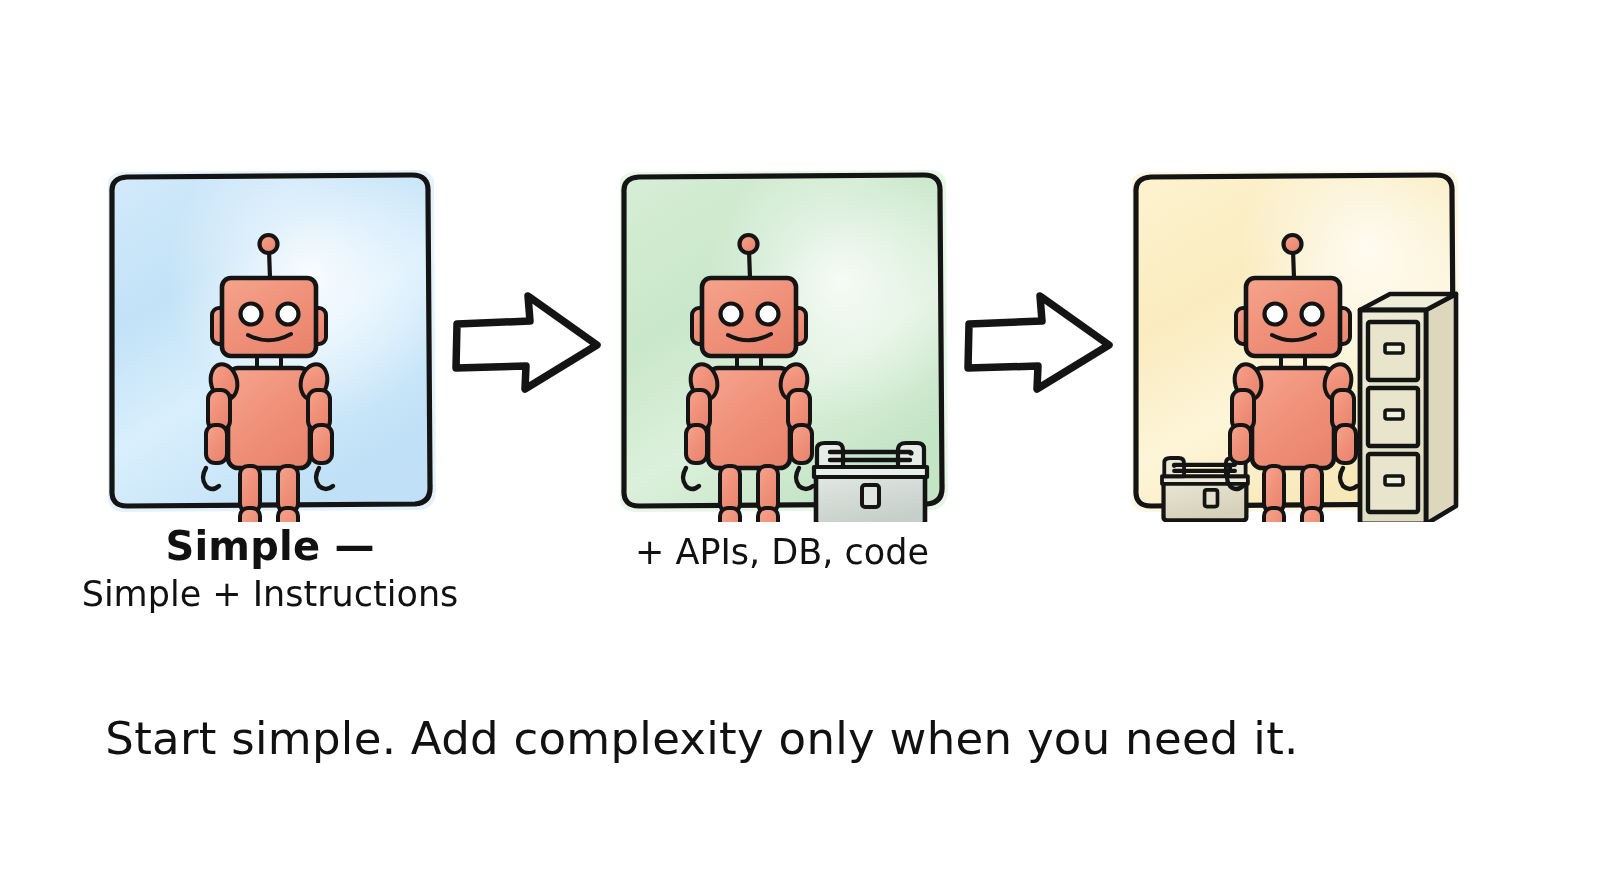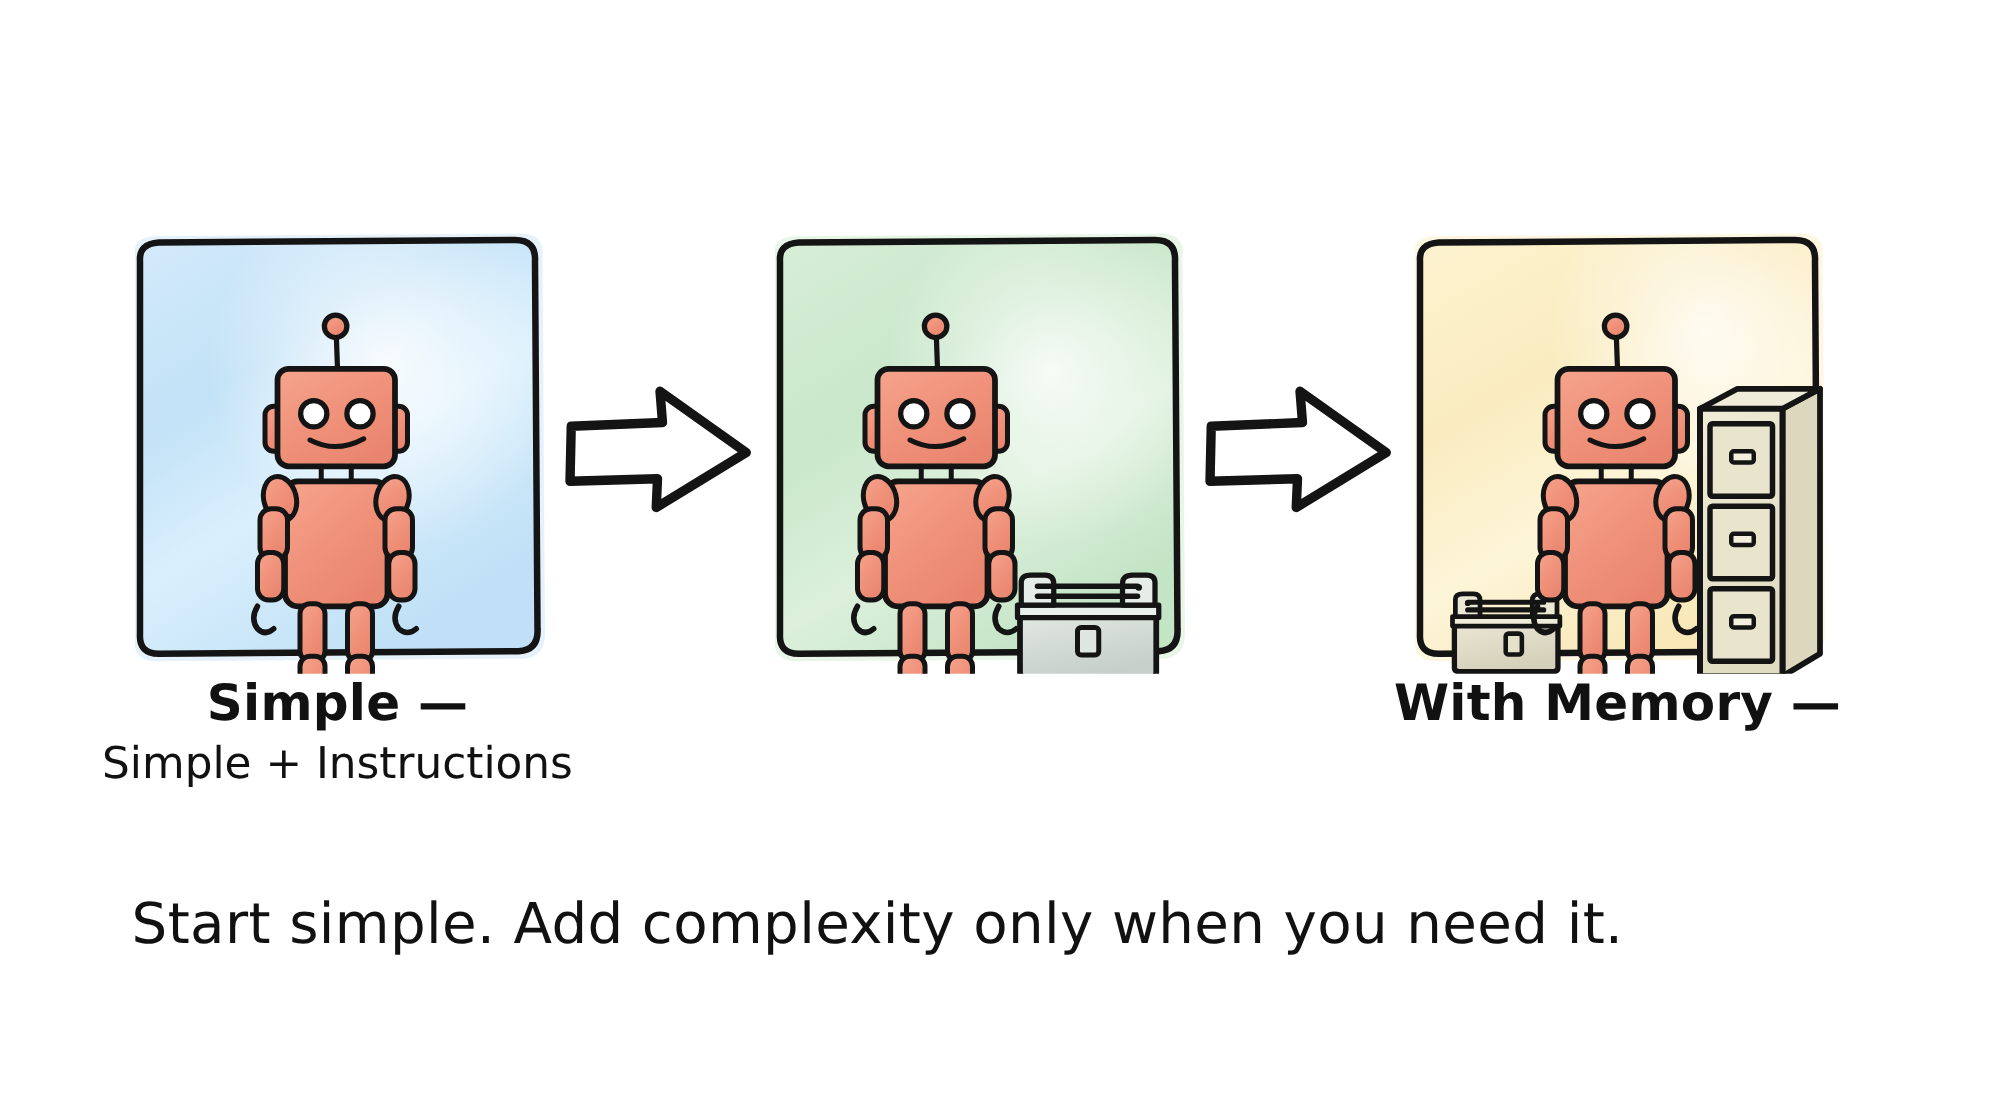--- a/index.html
+++ b/index.html
@@ -21,21 +21,21 @@
     position: relative;
     width: 1600px;
     height: 893px;
     background: #ffffff;
   }
 
   
   .panels-row {
     position: absolute;
     left: 0;
-    top: 17px;
+    top: 0;
     width: 1600px;
     height: 680px;
   }
 
   .panel-group {
     position: absolute;
     top: 160px;
     width: 348px;
     height: 362px;
   }
@@ -347,22 +347,22 @@
         <path d="M5 36 L78 33 L76 8 L145 57 L73 101 L74 78 L4 80 Z" fill="#ffffff" stroke="#141414" stroke-width="7.5" stroke-linejoin="round" stroke-linecap="round"></path>
       </svg>
     </div>
 
     <div class="caption c0">
       <span class="cap-title">Simple —</span>
       <span class="cap-sub">Simple + Instructions</span>
     </div>
 
     <div class="caption c1">
+      <span class="cap-sub">+ APIs, DB, code</span>
     </div>
 
     <div class="caption c2">
-      <span class="cap-title">With Memory —</span>
     </div>
   </div>
 
   <div class="tagline">Start simple. Add complexity only when you need it.</div>
 
 </div>
 
 </body></html>

